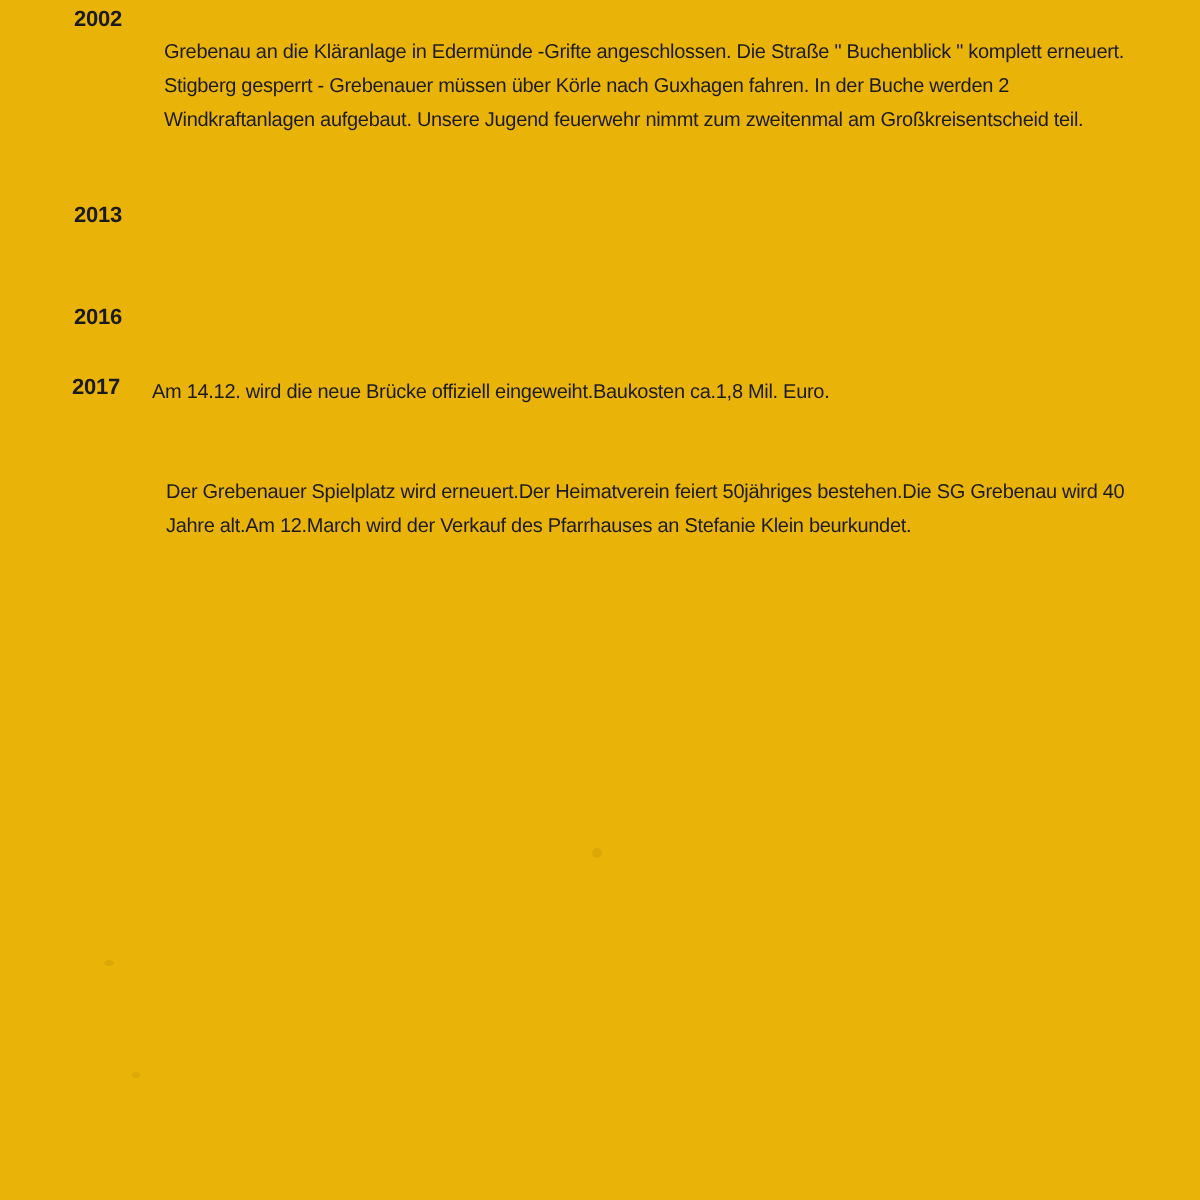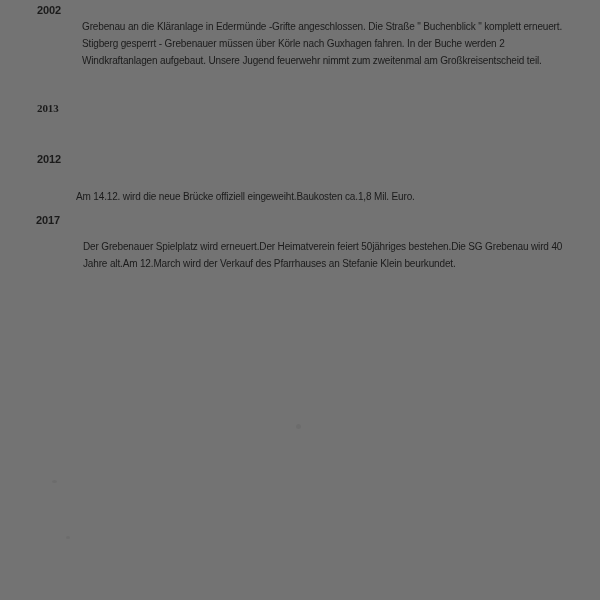--- a/index.html
+++ b/index.html
@@ -4,21 +4,21 @@
 <style>
   html, body {
     margin: 0;
     padding: 0;
     background: #ffffff;
   }
   .page {
     position: relative;
     width: 600px;
     height: 600px;
-    background: #737373;
+    background: #eab308;
     overflow: hidden;
     font-family: "Liberation Sans", "DejaVu Sans", sans-serif;
     color: #1b1b1b;
   }
   .year-label {
     position: absolute;
     font-size: 11px;
     font-weight: bold;
     line-height: 17px;
     letter-spacing: -0.1px;
@@ -29,25 +29,25 @@
     margin: 16px;
     width: 520px;
     font-size: 10px;
     line-height: 17px;
     letter-spacing: -0.15px;
     white-space: pre-line;
   }
   
   .y2002 { left: 37px; top: 2px; }
   .p2002 { left: 66px; top: 2px; }
-  .y2013 { left: 37px; top: 100px; font-family: Liberation Serif, serif; }
+  .y2013 { left: 37px; top: 100px; }
   .p2013 { left: 66px; top: 105px; }
   .y2014 { left: 37px; top: 151px; }
   .p2014 { left: 60px; top: 172px; }
-  .y2017 { left: 36px; top: 212px; }
+  .y2017 { left: 36px; top: 186px; }
   .p2017 { left: 67px; top: 222px; }
   .speck {
     position: absolute;
     background: rgba(0, 0, 0, 0.06);
     border-radius: 50%;
   }
   .speck-1 { left: 52px;  top: 480px; width: 5px; height: 3px; }
   .speck-2 { left: 66px;  top: 536px; width: 4px; height: 3px; }
   .speck-3 { left: 296px; top: 424px; width: 5px; height: 5px; }
 </style>
@@ -56,21 +56,21 @@
 
 <div class="page">
 
   <span class="year-label y2002">2002</span>
   <p class="entry-text p2002">Grebenau an die Kläranlage in Edermünde -Grifte angeschlossen. Die Straße " Buchenblick " komplett erneuert.
 Stigberg gesperrt - Grebenauer müssen über Körle nach Guxhagen fahren.   In der Buche werden 2
 Windkraftanlagen aufgebaut. Unsere Jugend feuerwehr nimmt zum zweitenmal am Großkreisentscheid teil.</p>
 
   <span class="year-label y2013">2013</span>
 
-  <span class="year-label y2014">2012</span>
+  <span class="year-label y2014">2016</span>
   <p class="entry-text p2014">Am 14.12. wird die neue Brücke offiziell eingeweiht.Baukosten ca.1,8 Mil. Euro.</p>
 
   <span class="year-label y2017">2017</span>
   <p class="entry-text p2017">Der Grebenauer Spielplatz wird erneuert.Der Heimatverein feiert 50jähriges bestehen.Die SG Grebenau wird 40
 Jahre alt.Am 12.March wird der Verkauf des Pfarrhauses an Stefanie Klein beurkundet.</p>
 
   <div class="speck speck-1"></div>
   <div class="speck speck-2"></div>
   <div class="speck speck-3"></div>
 

